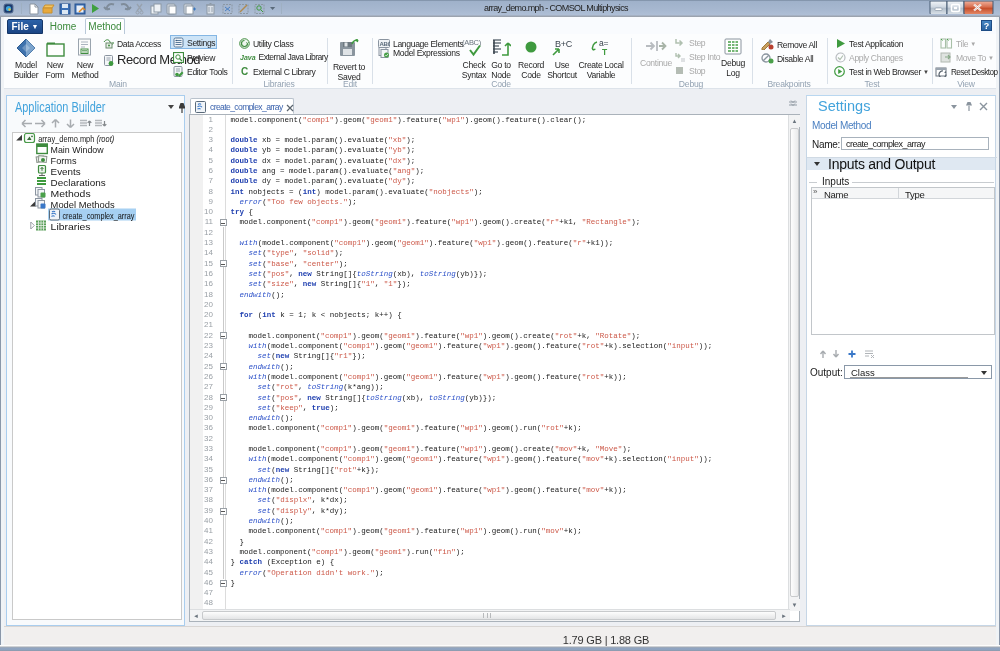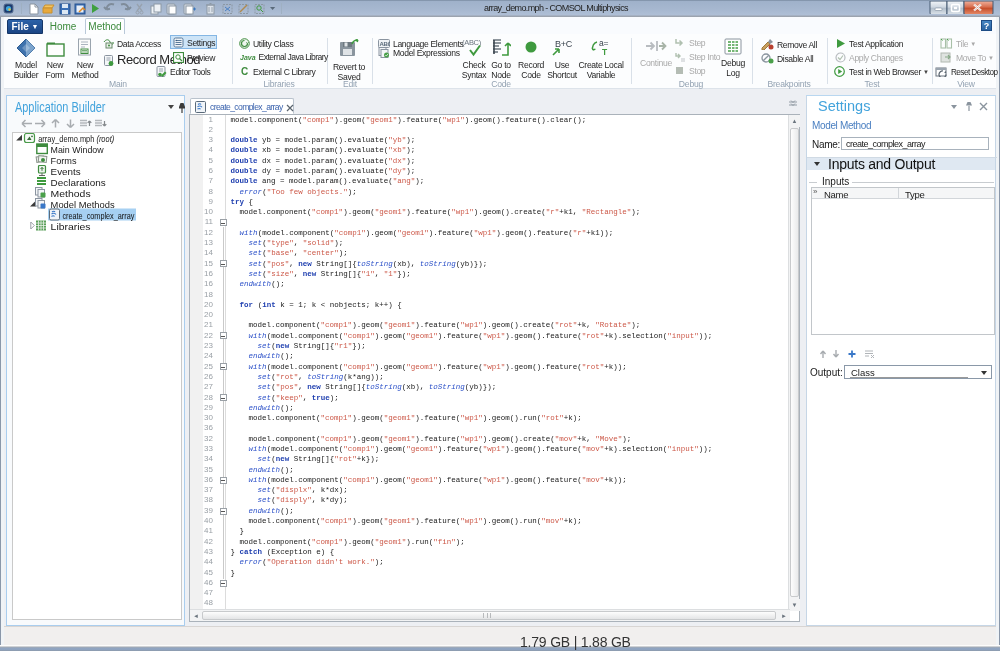--- a/index.html
+++ b/index.html
@@ -160,21 +160,21 @@
 <div class="smallrow" style="left:173px;top:37px"><svg width="11" height="11">
         <rect x="1" y="1" width="9" height="9" rx="1.5" fill="#eef2f6" stroke="#5a7a9a"></rect>
         <path d="M2.5 3.5h6M2.5 5.5h6M2.5 7.5h6" stroke="#5a7a9a"></path>
         <circle cx="3.5" cy="3.5" r="0.7" fill="#3a5a7a"></circle>
       </svg>Settings</div>
 <div class="smallrow" style="left:173px;top:52px"><svg width="11" height="11">
         <rect x="0.5" y="0.5" width="10" height="10" fill="#fff" stroke="#3f8c3f" stroke-width="1.2"></rect>
         <circle cx="5" cy="5" r="2.2" fill="none" stroke="#3f8c3f"></circle>
         <path d="M6.5 6.5L9 9" stroke="#3f8c3f" stroke-width="1.2"></path>
       </svg>Preview</div>
-<div class="smallrow" style="left:156px;top:66px"><svg width="11" height="11">
+<div class="smallrow" style="left:173px;top:66px"><svg width="11" height="11">
         <rect x="1" y="0.5" width="8" height="10" rx="1" fill="#f4f6f8" stroke="#8a94a0"></rect>
         <path d="M3 3h4M3 5h4" stroke="#9aa4b0"></path>
         <path d="M5 9.5l4-4 1.5 1.5-4 4z" fill="#3f9a3f"></path>
         <circle cx="4" cy="8.5" r="1.8" fill="#3f9a3f"></circle>
       </svg>Editor Tools</div>
 <div class="smallrow" style="left:239px;top:38px"><svg width="11" height="11">
         <circle cx="5.5" cy="5.5" r="4.8" fill="#eef6ee" stroke="#3f8c3f"></circle>
         <path d="M5.5 2.5a3 3 0 1 0 3 3" fill="none" stroke="#3f8c3f" stroke-width="1.2"></path>
         <path d="M8.5 5.5l-1.2-1m1.2 1l1-1.2" stroke="#3f8c3f"></path>
       </svg>Utility Class</div>
@@ -437,25 +437,26 @@
       <div style="position:absolute;left:31px;top:282.7px;width:4px;height:1px;background:#555"></div>
       <div style="position:absolute;left:29.5px;top:361.6px;width:7px;height:7px;background:#fff;border:1px solid #9aa0a6;font-size:0"></div>
       <div style="position:absolute;left:31px;top:365.1px;width:4px;height:1px;background:#555"></div>
       <div style="position:absolute;left:29.5px;top:392.5px;width:7px;height:7px;background:#fff;border:1px solid #9aa0a6;font-size:0"></div>
       <div style="position:absolute;left:31px;top:396.0px;width:4px;height:1px;background:#555"></div>
       <div style="position:absolute;left:29.5px;top:464.6px;width:7px;height:7px;background:#fff;border:1px solid #9aa0a6;font-size:0"></div>
       <div style="position:absolute;left:31px;top:468.1px;width:4px;height:1px;background:#555"></div>
 <div id="code" style="position:absolute;left:40.6px;top:-0.5px">
         <div>model.component(<i class="s">"comp1"</i>).geom(<i class="s">"geom1"</i>).feature(<i class="s">"wp1"</i>).geom().feature().clear();</div>
         <div>&nbsp;</div>
+        <div><i class="k">double</i> xb = model.param().evaluate(<i class="s">"xb"</i>);</div>
         <div><i class="k">double</i> yb = model.param().evaluate(<i class="s">"yb"</i>);</div>
-        <div><i class="k">double</i> xb = model.param().evaluate(<i class="s">"xb"</i>);</div>
         <div><i class="k">double</i> dx = model.param().evaluate(<i class="s">"dx"</i>);</div>
+        <div><i class="k">double</i> ang = model.param().evaluate(<i class="s">"ang"</i>);</div>
         <div><i class="k">double</i> dy = model.param().evaluate(<i class="s">"dy"</i>);</div>
-        <div><i class="k">double</i> ang = model.param().evaluate(<i class="s">"ang"</i>);</div>
+        <div><i class="k">int</i> nobjects = (<i class="k">int</i>) model.param().evaluate(<i class="s">"nobjects"</i>);</div>
         <div>  <i class="b">error</i>(<i class="s">"Too few objects."</i>);</div>
         <div><i class="k">try</i> {</div>
         <div>  model.component(<i class="s">"comp1"</i>).geom(<i class="s">"geom1"</i>).feature(<i class="s">"wp1"</i>).geom().create(<i class="s">"r"</i>+k1, <i class="s">"Rectangle"</i>);</div>
         <div>&nbsp;</div>
         <div>  <i class="b">with</i>(model.component(<i class="s">"comp1"</i>).geom(<i class="s">"geom1"</i>).feature(<i class="s">"wp1"</i>).geom().feature(<i class="s">"r"</i>+k1));</div>
         <div>    <i class="b">set</i>(<i class="s">"type"</i>, <i class="s">"solid"</i>);</div>
         <div>    <i class="b">set</i>(<i class="s">"base"</i>, <i class="s">"center"</i>);</div>
         <div>    <i class="b">set</i>(<i class="s">"pos"</i>, <i class="k">new</i> String[]{<i class="b">toString</i>(xb), <i class="b">toString</i>(yb)});</div>
         <div>    <i class="b">set</i>(<i class="s">"size"</i>, <i class="k">new</i> String[]{<i class="s">"1"</i>, <i class="s">"1"</i>});</div>
         <div>  <i class="b">endwith</i>();</div>
@@ -537,14 +538,14 @@
       <path d="M52 6l3 3m0-3l-3 3" stroke="#b0b4b8"></path>
 </svg>
 <div style="position:absolute;left:3px;top:271px;font-size:10px;color:#1a1a1a">Output:</div>
 <div style="position:absolute;left:37px;top:269px;width:148px;height:14px;background:#fff;border:1px solid #8a98a8">
 <div style="position:absolute;left:6px;top:0;font-size:9.5px;color:#1a1a1a;line-height:13px">Class</div>
 <div style="position:absolute;right:4px;top:5px;width:0;height:0;border-left:3.5px solid transparent;border-right:3.5px solid transparent;border-top:4.5px solid #333"></div>
 <div style="position:absolute;left:5px;top:11px;width:118px;height:1px;background:#999"></div>
 </div>
 </div>
 <div class="abs" id="statusbar">
-    <div style="position:absolute;left:516px;top:7px;width:140px;font-size:14px;letter-spacing:-0.2px;color:#333">1.79 GB | 1.88 GB</div>
+    <div style="position:absolute;left:532px;top:7px;width:140px;text-align:center;font-size:11px;letter-spacing:-0.2px;color:#333">1.79 GB | 1.88 GB</div>
   </div>
 
 </body></html>

